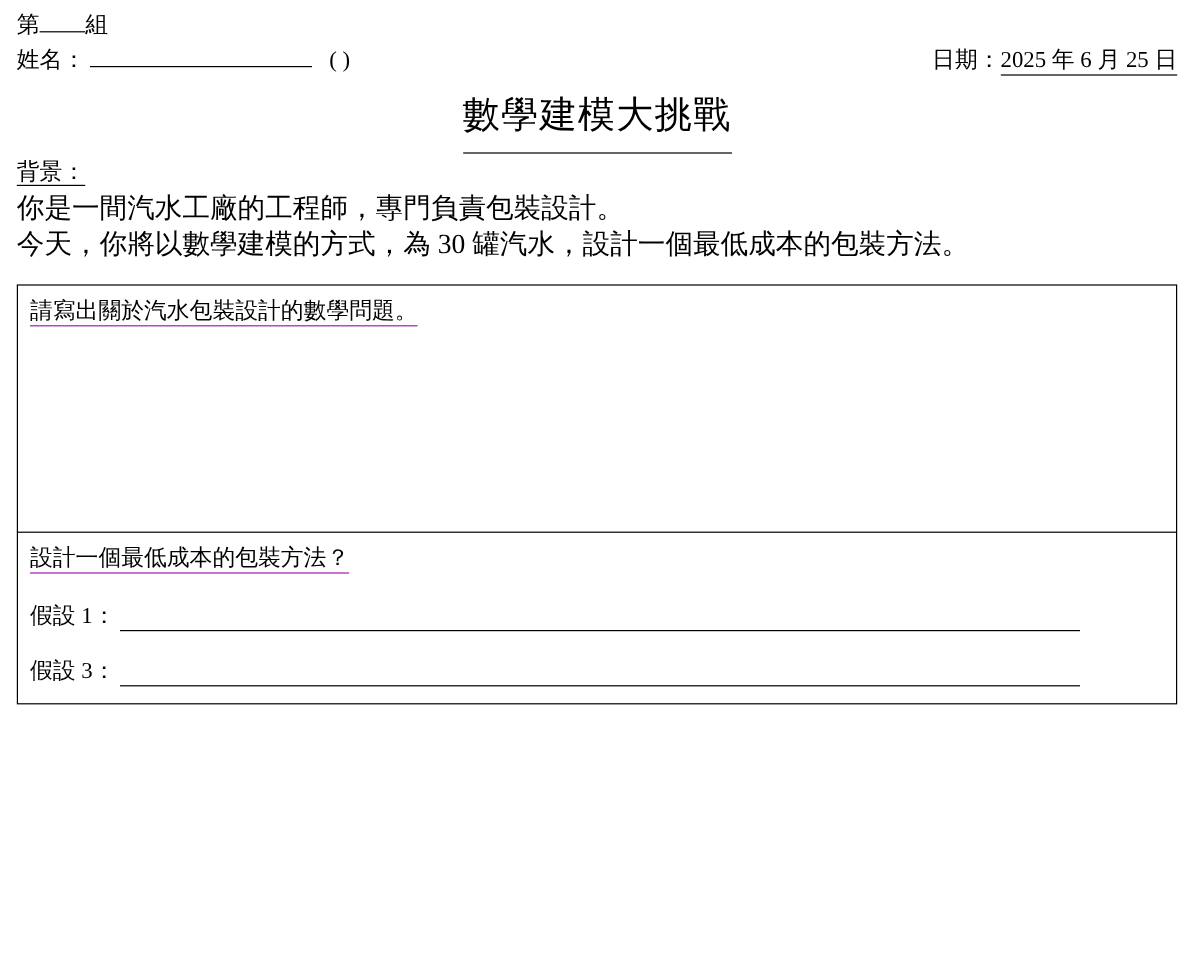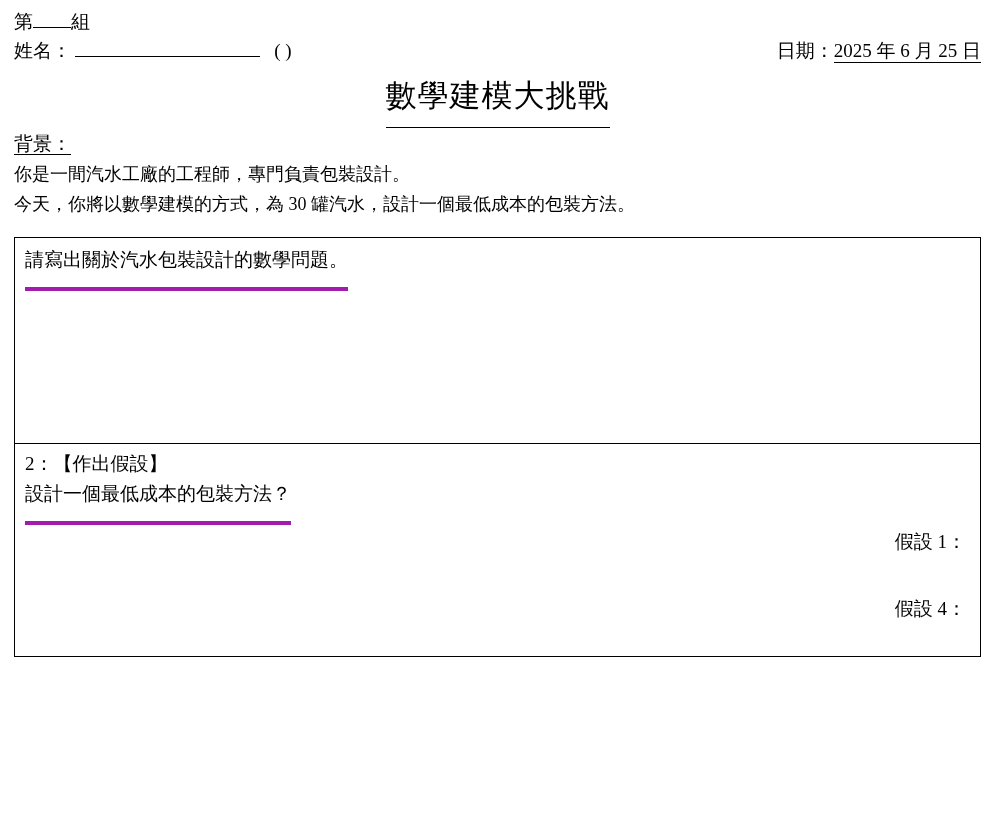--- a/index.html
+++ b/index.html
@@ -77,21 +77,21 @@
     line-height: 30px;
   }
   .bg-label {
     display: inline-block;
   }
   .bg-label u {
     text-decoration: none;
     border-bottom: 1px solid #000;
   }
   .bg-line {
-    font-size: 18px;
+    font-size: 23px;
   }
   .box-wrap {
     margin: 18px 14px 0 14px;
     border: 1.5px solid #000;
     box-sizing: border-box;
   }
   .section {
     padding: 6px 10px 8px 10px;
     box-sizing: border-box;
   }
@@ -102,32 +102,31 @@
     font-size: 19px;
     line-height: 28px;
   }
   .sec-prompt {
     font-size: 19px;
     line-height: 28px;
     margin-top: 2px;
   }
   .sec-prompt u {
     text-decoration: none;
-    border-bottom: 4px solid #a21caf;
-    padding-bottom: 17px;
+    border-bottom: 1px solid #a21caf;
+    padding-bottom: 1px;
   }
   .sec1 {
     height: 205px;
   }
   .assume-row {
     display: flex;
     align-items: flex-end;
     margin-top: 22px;
     font-size: 19px;
-    flex-direction: column;
   }
   .assume-label {
     white-space: nowrap;
     padding-right: 4px;
     line-height: 24px;
   }
   .assume-line {
     flex: 1 1 auto;
     border-bottom: 1.3px solid #000;
     height: 20px;
@@ -173,30 +172,29 @@
 
   <div class="box-wrap">
 
     <div class="section sec1">
       <div class="sec-prompt">
         <u>請寫出關於汽水包裝設計的數學問題。</u>
       </div>
     </div>
 
     <div class="section sec2">
-      <div class="sec-title">2：【作出假設】</div>
       <div class="sec-prompt">
         <u>設計一個最低成本的包裝方法？</u>
       </div>
 
       <div class="assume-row">
         <span class="assume-label">假設 1：</span>
         <span class="assume-line"></span>
       </div>
       <div class="assume-row">
-        <span class="assume-label">假設 4：</span>
+        <span class="assume-label">假設 3：</span>
         <span class="assume-line"></span>
       </div>
     </div>
 
   </div>
 
 </div>
 
 </body></html>

